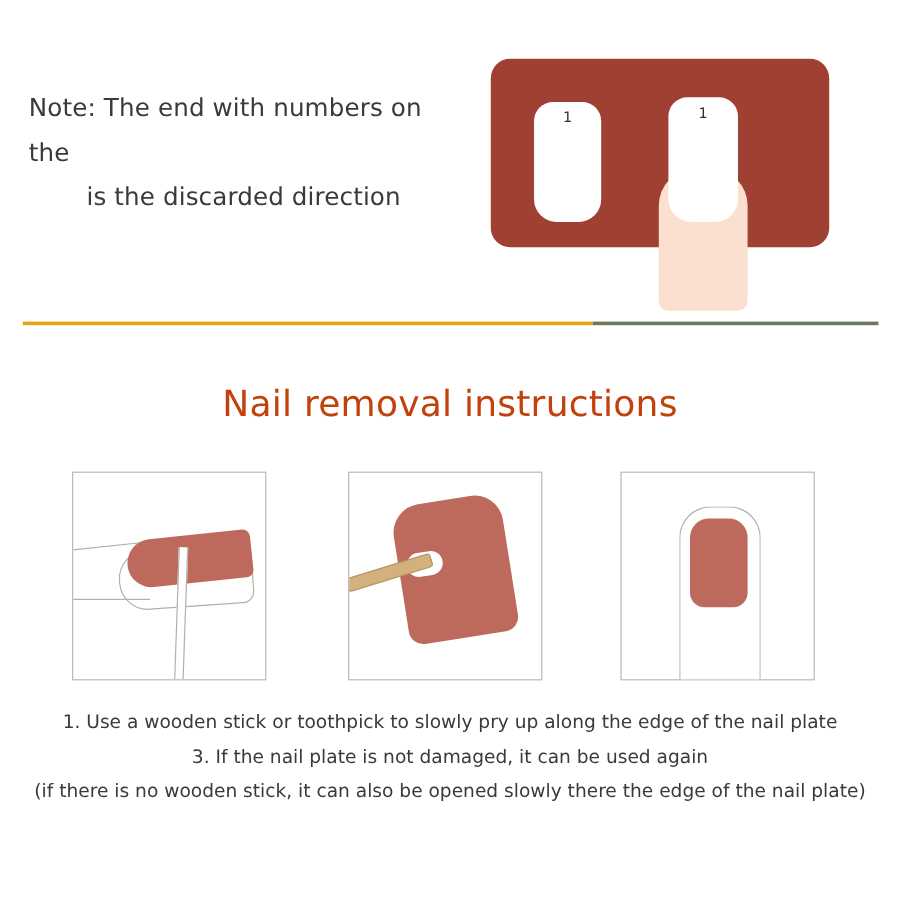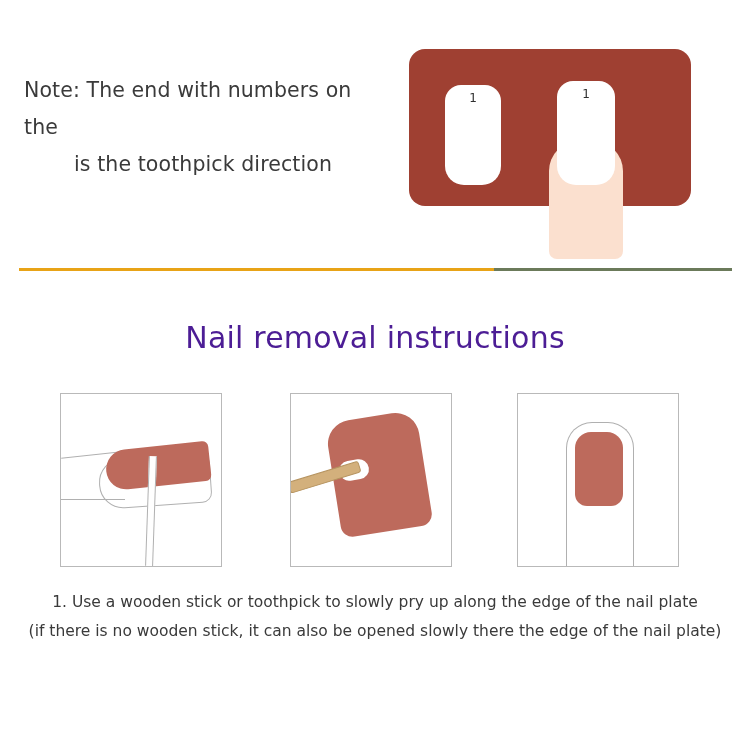--- a/index.html
+++ b/index.html
@@ -110,21 +110,21 @@
   }
 
   
   .section-title {
     position: absolute;
     left: 0;
     top: 320px;
     width: 750px;
     text-align: center;
     font-size: 30px;
-    color: #4c1d95;
+    color: #c2410c;
     letter-spacing: 0.2px;
   }
 
   
   .steps {
     position: absolute;
     left: 0;
     top: 393px;
     width: 750px;
     height: 176px;
@@ -257,21 +257,21 @@
   }
   .instructions span { display: block; }
 </style>
 </head>
 <body>
 
 <div class="top-section">
 
   <div class="note-text">
     <span class="note-line-1">Note: The end with numbers on the</span>
-    <span class="note-line-3">is the toothpick direction</span>
+    <span class="note-line-3">is the discarded direction</span>
   </div>
 
   <div class="plate-card">
     <div class="finger"></div>
     <div class="plate-nail plate-nail-left">
       <div class="plate-num">1</div>
     </div>
     <div class="plate-nail plate-nail-right">
       <div class="plate-num">1</div>
     </div>
@@ -304,14 +304,15 @@
 
   <div class="step-box step-box-3">
     <div class="s3-finger"></div>
     <div class="s3-nail"></div>
   </div>
 
 </div>
 
 <div class="instructions">
   <span>1. Use a wooden stick or toothpick to slowly pry up along the edge of the nail plate</span>
+  <span>3. If the nail plate is not damaged, it can be used again</span>
   <span>(if there is no wooden stick, it can also be opened slowly there the edge of the nail plate)</span>
 </div>
 
 </body></html>

